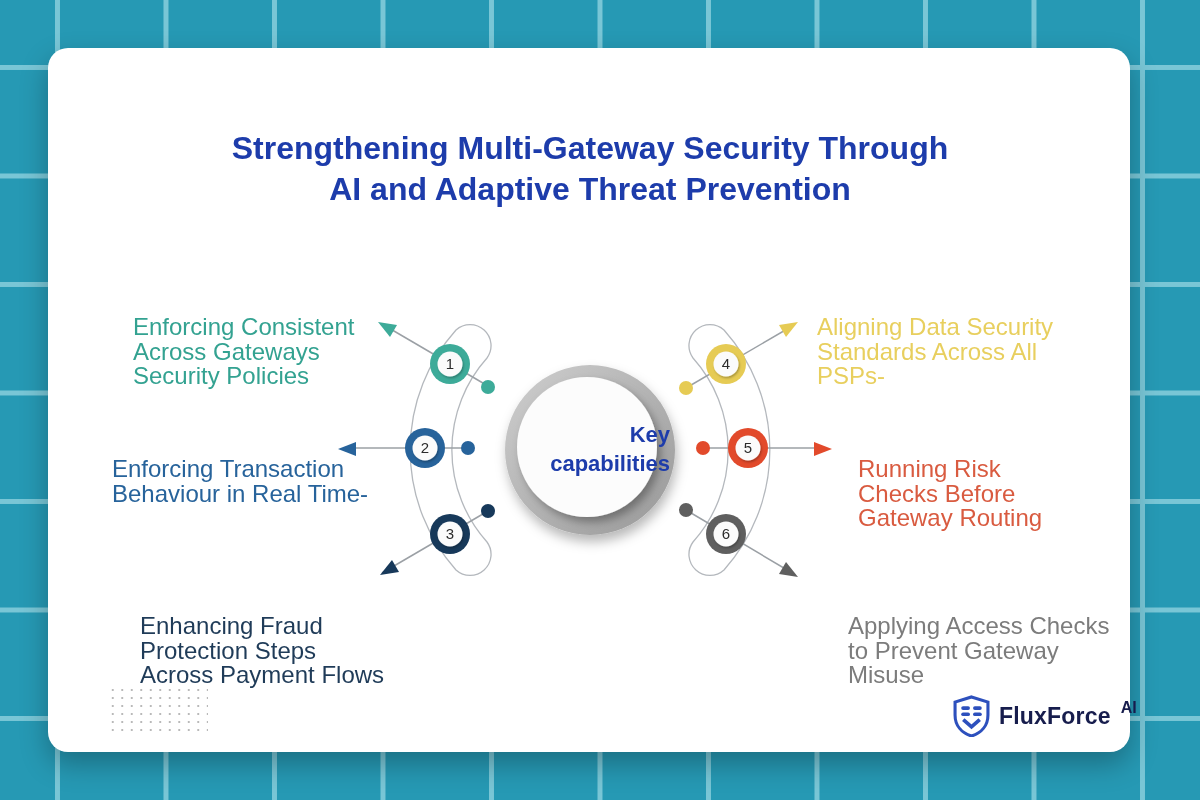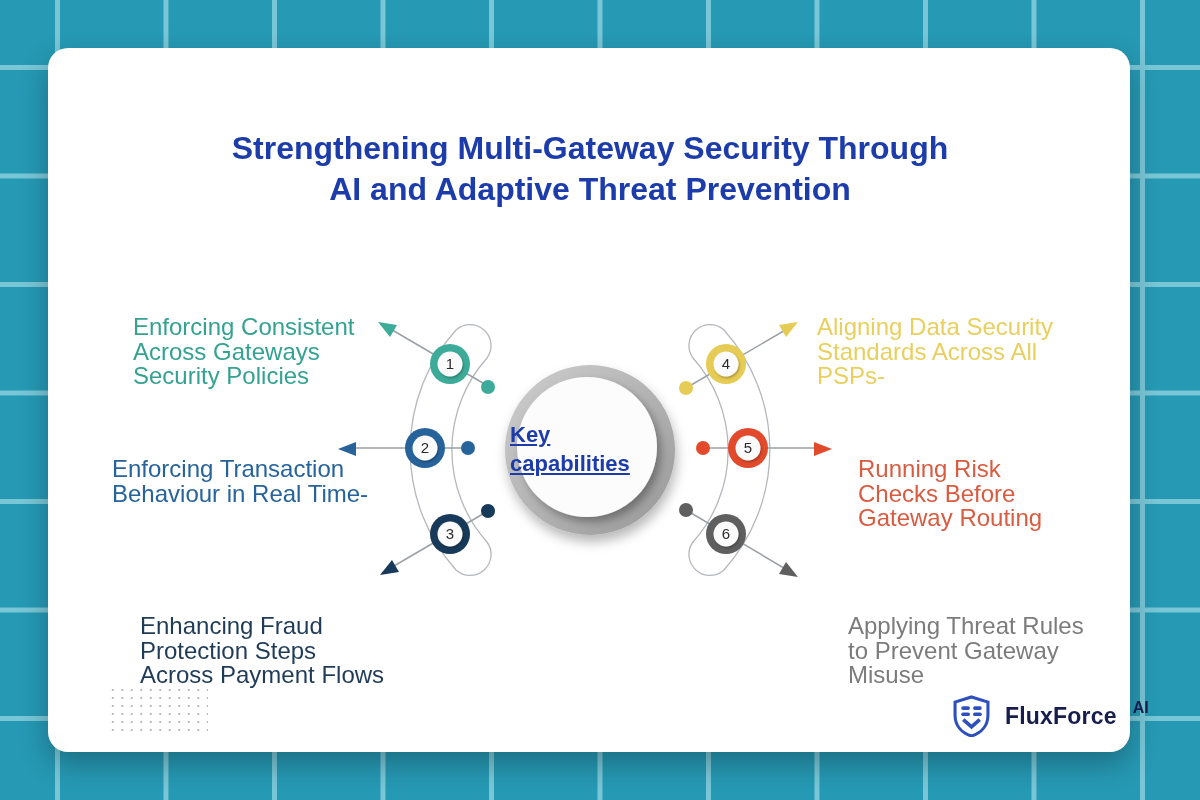--- a/index.html
+++ b/index.html
@@ -25,31 +25,31 @@
   .diagram{position:absolute;left:0;top:0;width:1200px;height:800px;pointer-events:none;}
   .label{position:absolute;font-weight:400;font-size:24px;line-height:24.5px;margin-top:44px;}
   .label span{display:block;}
   .lab1{left:133px;top:271px;color:#33a291;}
   .lab2{left:112px;top:413px;color:#27639b;}
   .lab3{left:140px;top:570px;color:#1f3b58;}
   .lab4{left:817px;top:271px;color:#e8cf5e;}
   .lab5{left:858px;top:413px;color:#d95b40;}
   .lab6{left:848px;top:570px;color:#7c7c7c;}
   .center-label{
-    position:absolute;left:510px;top:420px;width:160px;text-align:left;
-    color:#1d3cab;font-weight:700;font-size:22px;line-height:29px;text-decoration:underline;
+    position:absolute;left:510px;top:420px;width:160px;text-align:right;
+    color:#1d3cab;font-weight:700;font-size:22px;line-height:29px;
   }
   .num{font-family:"Liberation Sans", sans-serif;font-size:15px;font-weight:500;fill:#2b2b2b;
        text-anchor:middle;}
   .dot-grid{
     position:absolute;left:108px;top:686px;width:100px;height:50px;
     background-image:radial-gradient(circle,#a7a7a7 1.1px, transparent 1.4px);
     background-size:9.5px 8px;opacity:.8;
   }
-  .logo{position:absolute;left:953px;top:695px;display:flex;align-items:center;gap:15px;}
+  .logo{position:absolute;left:953px;top:695px;display:flex;align-items:center;gap:9px;}
   .logo-text{color:#171d4d;font-weight:800;font-size:23px;letter-spacing:.2px;}
   .logo-sup{color:#171d4d;font-weight:700;font-size:16px;position:relative;top:-8px;left:1px;}
 </style>
 </head>
 <body>
 
 <div class="card"></div>
 
 <div class="title">
   <div>Strengthening Multi-Gateway Security Through</div>
@@ -74,21 +74,21 @@
   <span>Aligning Data Security</span>
   <span>Standards Across All</span>
   <span>PSPs-</span>
 </div>
 <div class="label lab5">
   <span>Running Risk</span>
   <span>Checks Before</span>
   <span>Gateway Routing</span>
 </div>
 <div class="label lab6">
-  <span>Applying Threat Rules</span>
+  <span>Applying Access Checks</span>
   <span>to Prevent Gateway</span>
   <span>Misuse</span>
 </div>
 
 <svg class="diagram" viewBox="0 0 1200 800">
   <defs>
     <linearGradient id="ringGrad" x1="0" y1="0" x2="1" y2="1">
       <stop offset="0" stop-color="#cfcfcf"></stop>
         <stop offset="1" stop-color="#989898"></stop>
     </linearGradient>

